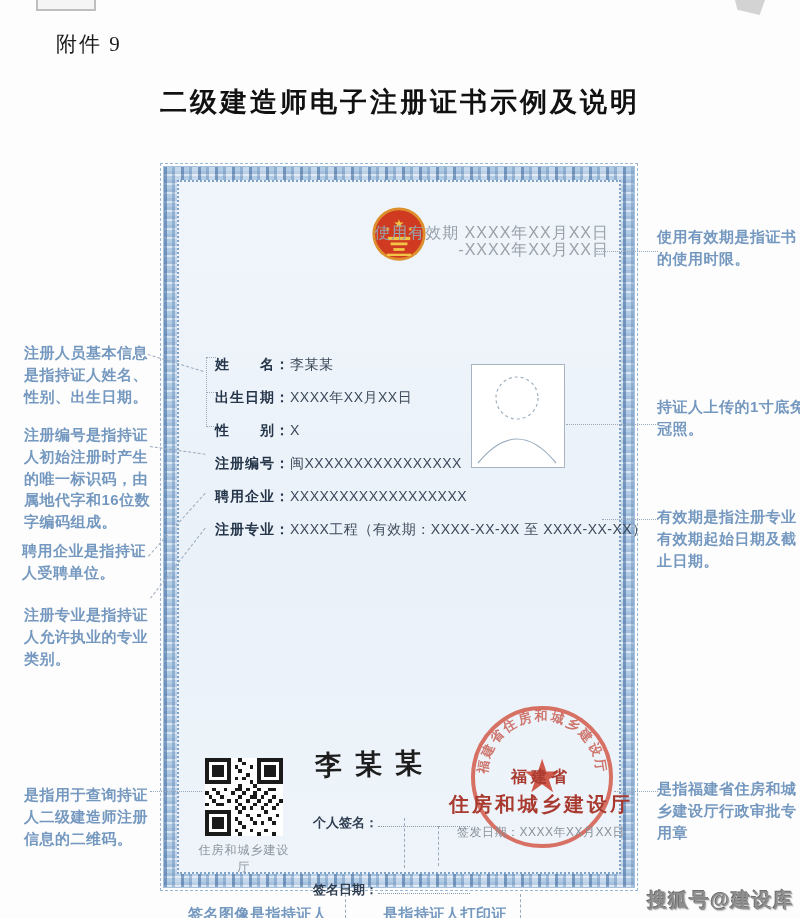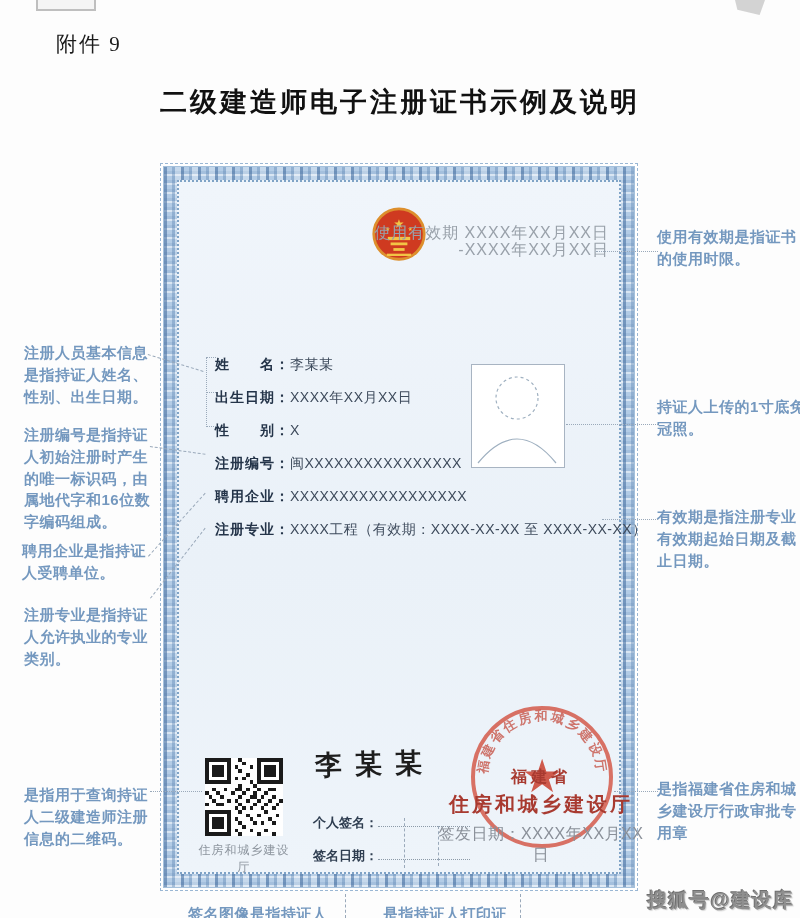--- a/index.html
+++ b/index.html
@@ -50,21 +50,21 @@
     color:#1d1d1d;letter-spacing:13px;font-family:"Liberation Serif",serif;
     transform:rotate(-1.5deg);}
   .sig-row{position:absolute;left:134px;font-size:13px;font-weight:bold;color:#2e3d50;
     white-space:nowrap;}
   .sig-row .dotline{display:inline-block;width:92px;border-bottom:1px dotted #8c9aa8;
     height:12px;vertical-align:baseline;}
   .seal{position:absolute;left:288px;top:520px;width:150px;height:150px;}
   .issuer{position:absolute;left:252px;top:585px;width:220px;text-align:center;}
   .issuer-l1{font-size:16px;font-weight:bold;color:#a83a30;letter-spacing:4px;}
   .issuer-l2{font-size:20px;font-weight:bold;color:#a83a30;letter-spacing:3px;margin-top:3px;}
-  .issue-date{font-size:16px;color:#8a9099;margin-top:6px;letter-spacing:.5px;}
+  .issue-date{font-size:12px;color:#8a9099;margin-top:6px;letter-spacing:.5px;}
   
   .ann{position:absolute;color:#7498bf;font-size:15px;font-weight:bold;
     line-height:1.45;letter-spacing:.5px;}
   .ann-a1{left:24px;top:342px;width:128px;}
   .ann-a2{left:24px;top:424px;width:130px;}
   .ann-a3{left:22px;top:540px;width:128px;}
   .ann-a4{left:24px;top:604px;width:128px;}
   .ann-a5{left:24px;top:784px;width:128px;}
   .ann-b1{left:657px;top:226px;width:150px;}
   .ann-b2{left:657px;top:396px;width:150px;}
@@ -218,21 +218,21 @@
             <rect x="18" y="20" width="1" height="1"></rect>
         </g>
       </svg>
       <div class="qr-caption">住房和城乡建设厅</div>
 
       <div class="signature">李某某</div>
 
       <div class="sig-row" style="top:632px;">
         <span>个人签名：</span><span class="dotline"></span>
       </div>
-      <div class="sig-row" style="top:665px;">
+      <div class="sig-row" style="top:699px;">
         <span>签名日期：</span><span class="dotline"></span>
       </div>
 
       <svg class="seal" viewBox="0 0 150 150">
         <circle cx="75" cy="75" r="69" fill="none" stroke="#d4594a" stroke-width="4" opacity="0.85"></circle>
         <path id="sealArc" d="M 22,88 A 55,55 0 1 1 128,88" fill="none"></path>
         <text fill="#c7564a" font-size="13" font-weight="bold" letter-spacing="2.5" opacity="0.8">
           <textPath href="#sealArc" startOffset="8%">福建省住房和城乡建设厅</textPath>
         </text>
         <text x="75" y="90" text-anchor="middle" font-size="46" fill="#cc4a3a" opacity="0.9">★</text>

